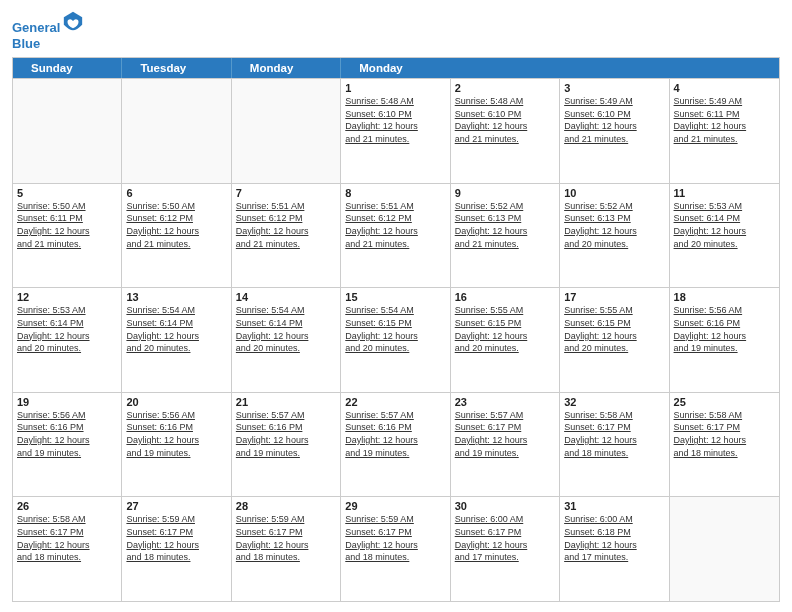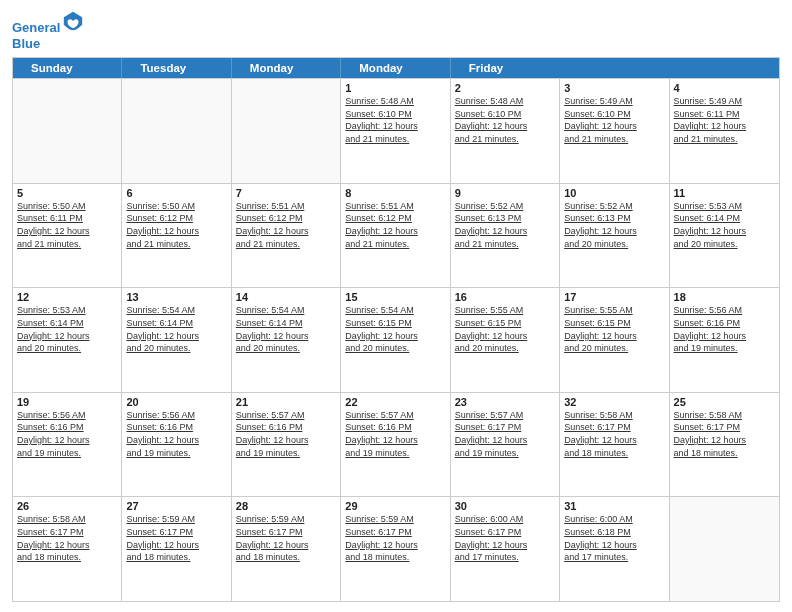--- a/index.html
+++ b/index.html
@@ -132,21 +132,20 @@
       <div class="location"></div>
     </div>
   </div>
 
   <div class="calendar">
     <div class="dow-row">
     <div class="dow-cell">Sunday</div>
         <div class="dow-cell">Tuesday</div>
         <div class="dow-cell">Monday</div>
         <div class="dow-cell">Monday</div>
-        <div class="dow-cell">Friday</div>
       </div>
     <div class="weeks">
     <div class="week-row">
           <div class="day-cell empty"></div>
           <div class="day-cell empty"></div>
           <div class="day-cell empty"></div>
           <div class="day-cell">
             <span class="day-num">1</span>
             <div class="day-info" style="white-space: pre-line;">Sunrise: 5:48 AM
 Sunset: 6:10 PM

